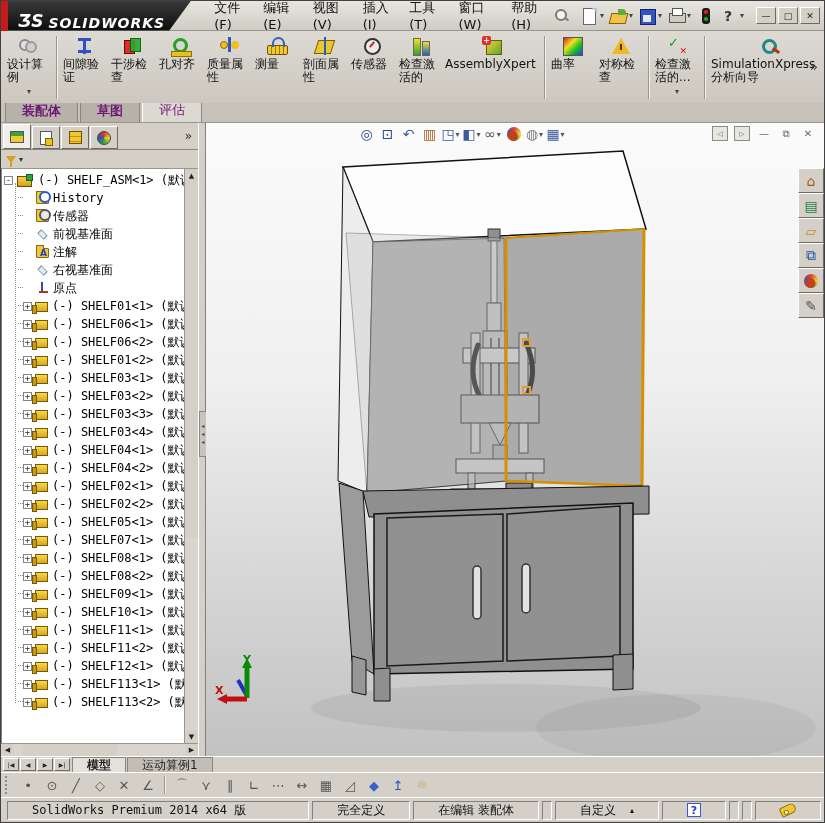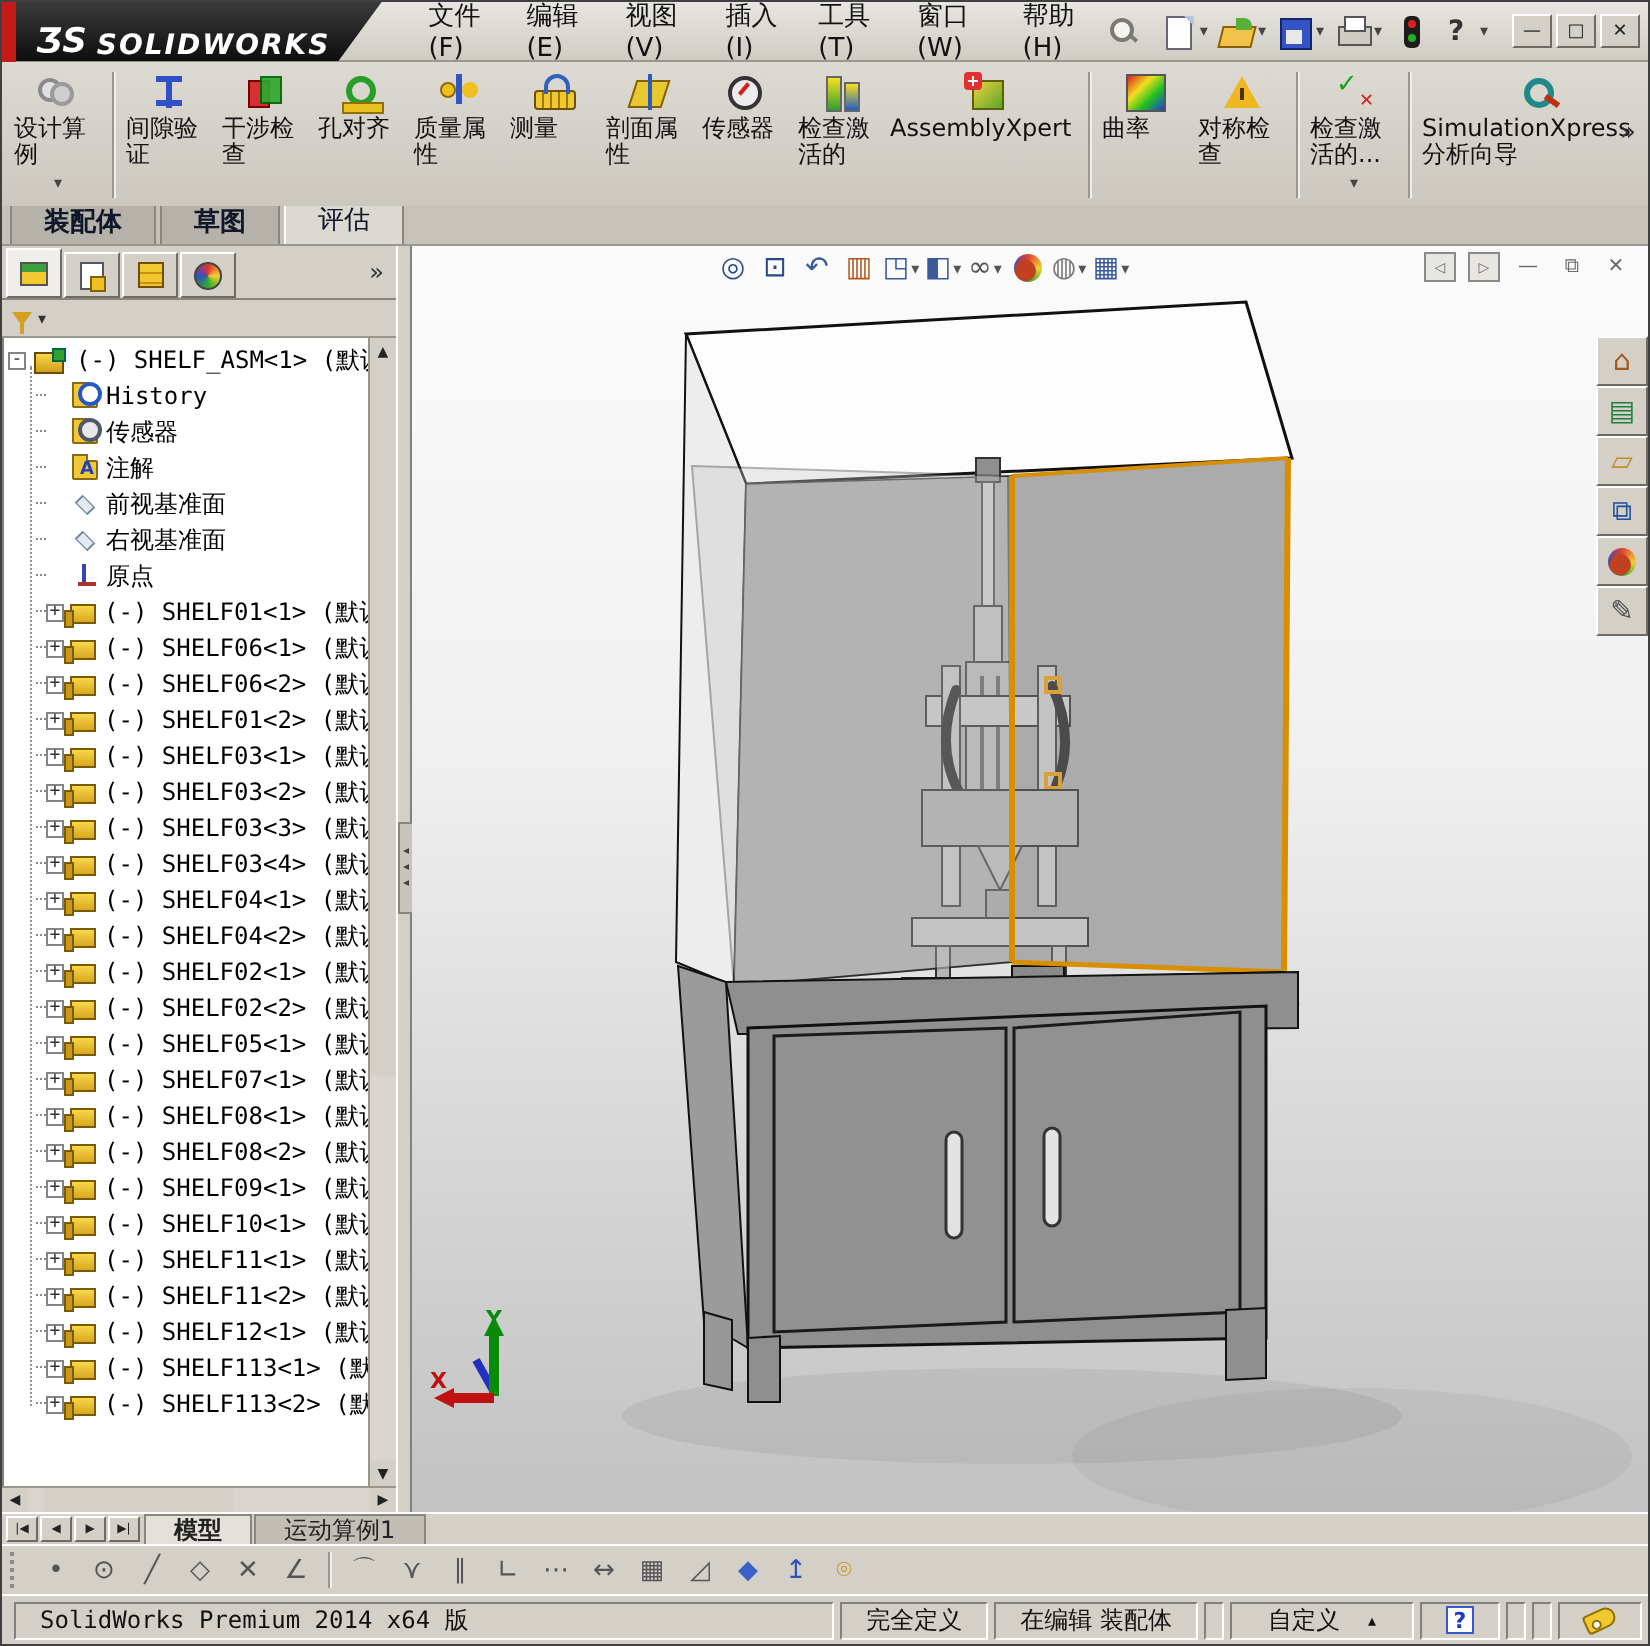--- a/index.html
+++ b/index.html
@@ -76,21 +76,21 @@
   .symmetry-check-icon::after{left:10px;top:8px;width:2px;height:6px;background:#503000;box-shadow:0 8px 0 -6px #503000;}
   .compare-documents-icon::before{left:1px;top:2px;width:9px;height:13px;background:#fff;border:1px solid #556;box-shadow:7px 3px 0 0 #dce8fa,8px 3px 0 0 #556;}
   .compare-documents-icon::after{content:"=?";left:2px;top:6px;font:bold 7px/7px "DejaVu Sans",sans-serif;color:#2050c0;}
   .check-active-entities-icon::before{content:"✓";left:2px;top:0;font:bold 13px/14px "DejaVu Sans",sans-serif;color:#18a018;}
   .check-active-entities-icon::after{content:"✕";right:1px;bottom:0;font:bold 9px/9px "DejaVu Sans",sans-serif;color:#d02020;}
   .simulationxpress-icon::before{left:3px;top:3px;width:9px;height:9px;border:3px solid #208888;border-radius:50%;}
   .simulationxpress-icon::after{left:13px;top:13px;width:8px;height:3px;background:#c03010;transform:rotate(35deg);}
 
   
   .ctabs{height:20px;background:#c6c2ba;display:flex;align-items:flex-end;padding-left:4px;border-bottom:1px solid #9a968e;flex:none;}
-  .ctab{padding:2px 16px;font-size:13px;font-weight:bold;color:#0f172a;background:#b6b2aa;border:1px solid #8a867e;border-bottom:none;margin-right:2px;}
+  .ctab{padding:2px 16px;font-size:13px;font-weight:bold;color:#701a75;background:#b6b2aa;border:1px solid #8a867e;border-bottom:none;margin-right:2px;}
   .ctab.active{background:#dcd9d2;font-weight:normal;padding-bottom:3px;border-color:#fff #8a867e #dcd9d2 #fff;}
 
   
   .main{flex:1;display:flex;min-height:0;}
   .panel{width:197px;flex:none;display:flex;flex-direction:column;background:#d4d0c8;}
   .ptabs{height:27px;display:flex;align-items:flex-end;padding:2px 2px 0 2px;gap:1px;border-bottom:1px solid #8a867e;position:relative;}
   .ptab{width:28px;height:23px;display:flex;align-items:center;justify-content:center;background:#d4d0c8;}
   .ptab.active{background:#f0eeea;height:25px;}
   .poverflow{position:absolute;right:6px;top:6px;font-size:12px;color:#333;}
   .pt-fm{width:14px;height:12px;background:linear-gradient(180deg,#3ca03c 0 4px,#f0c830 4px);border:1px solid #555;}
@@ -158,21 +158,21 @@
   .btab.active{background:#e4e1da;font-weight:bold;}
 
   
   .snapbar{height:25px;background:#d4d0c8;border-top:1px solid #fff;display:flex;align-items:center;padding-left:2px;flex:none;}
   .grip{width:5px;height:18px;border-left:2px dotted #8a8a8a;margin:0 6px 0 2px;}
   .snap{width:24px;height:22px;display:flex;align-items:center;justify-content:center;font-size:13px;color:#555;}
   .snapsep{width:2px;height:18px;border-left:1px solid #9a968e;border-right:1px solid #f2f0ec;margin:0 4px;}
 
   
   .statusbar{height:25px;background:#d4d0c8;border-top:1px solid #fff;display:flex;align-items:center;padding:1px 3px;font-size:12px;color:#111;flex:none;}
-  .seg{border:1px solid;border-color:#808080 #fff #fff #808080;padding:2px 12px;margin-left:3px;height:19px;display:flex;align-items:center;white-space:nowrap;}
+  .seg{border:1px solid;border-color:#808080 #fff #fff #808080;padding:2px 24px;margin-left:3px;height:19px;display:flex;align-items:center;white-space:nowrap;}
   .seg.left{flex:1;font-family:"DejaVu Sans Mono",monospace;}
   .seg.thin{width:10px;padding:0;}
   .cdd{font-size:8px;margin-left:14px;}
   .qh{color:#1a3ac8;font-weight:bold;background:#fff;border:1px solid #3a5ac8;width:14px;height:14px;font-size:11px;display:flex;align-items:center;justify-content:center;}
   .tagic{width:16px;height:10px;background:#f0c830;border:1px solid #907000;border-radius:2px 5px 5px 2px;position:relative;transform:rotate(-25deg);}
   .tagic::before{content:"";position:absolute;left:2px;top:3px;width:3px;height:3px;border-radius:50%;background:#fff;border:1px solid #907000;}
 </style>
 </head>
 <body>
 
@@ -343,27 +343,27 @@
                 <span class="fold b-history" data-name="history-folder-icon"></span>
                 <span class="tlabel" data-name="tree-item-label">History</span>
               </div>
               <div class="trow" data-name="tree-item">
                 <span class="spc"></span>
                 <span class="fold b-sensor" data-name="sensors-folder-icon"></span>
                 <span class="tlabel" data-name="tree-item-label">传感器</span>
               </div>
               <div class="trow" data-name="tree-item">
                 <span class="spc"></span>
+                <span class="plane-ic" data-name="plane-icon"></span>
+                <span class="tlabel" data-name="tree-item-label">前视基准面</span>
+              </div>
+              <div class="trow" data-name="tree-item">
+                <span class="spc"></span>
                 <span class="fold b-note" data-name="annotations-folder-icon"></span>
                 <span class="tlabel" data-name="tree-item-label">注解</span>
-              </div>
-              <div class="trow" data-name="tree-item">
-                <span class="spc"></span>
-                <span class="plane-ic" data-name="plane-icon"></span>
-                <span class="tlabel" data-name="tree-item-label">前视基准面</span>
               </div>
               <div class="trow" data-name="tree-item">
                 <span class="spc"></span>
                 <span class="plane-ic" data-name="plane-icon"></span>
                 <span class="tlabel" data-name="tree-item-label">右视基准面</span>
               </div>
               <div class="trow" data-name="tree-item">
                 <span class="spc"></span>
                 <span class="origin-ic" data-name="origin-icon"></span>
                 <span class="tlabel" data-name="tree-item-label">原点</span>

